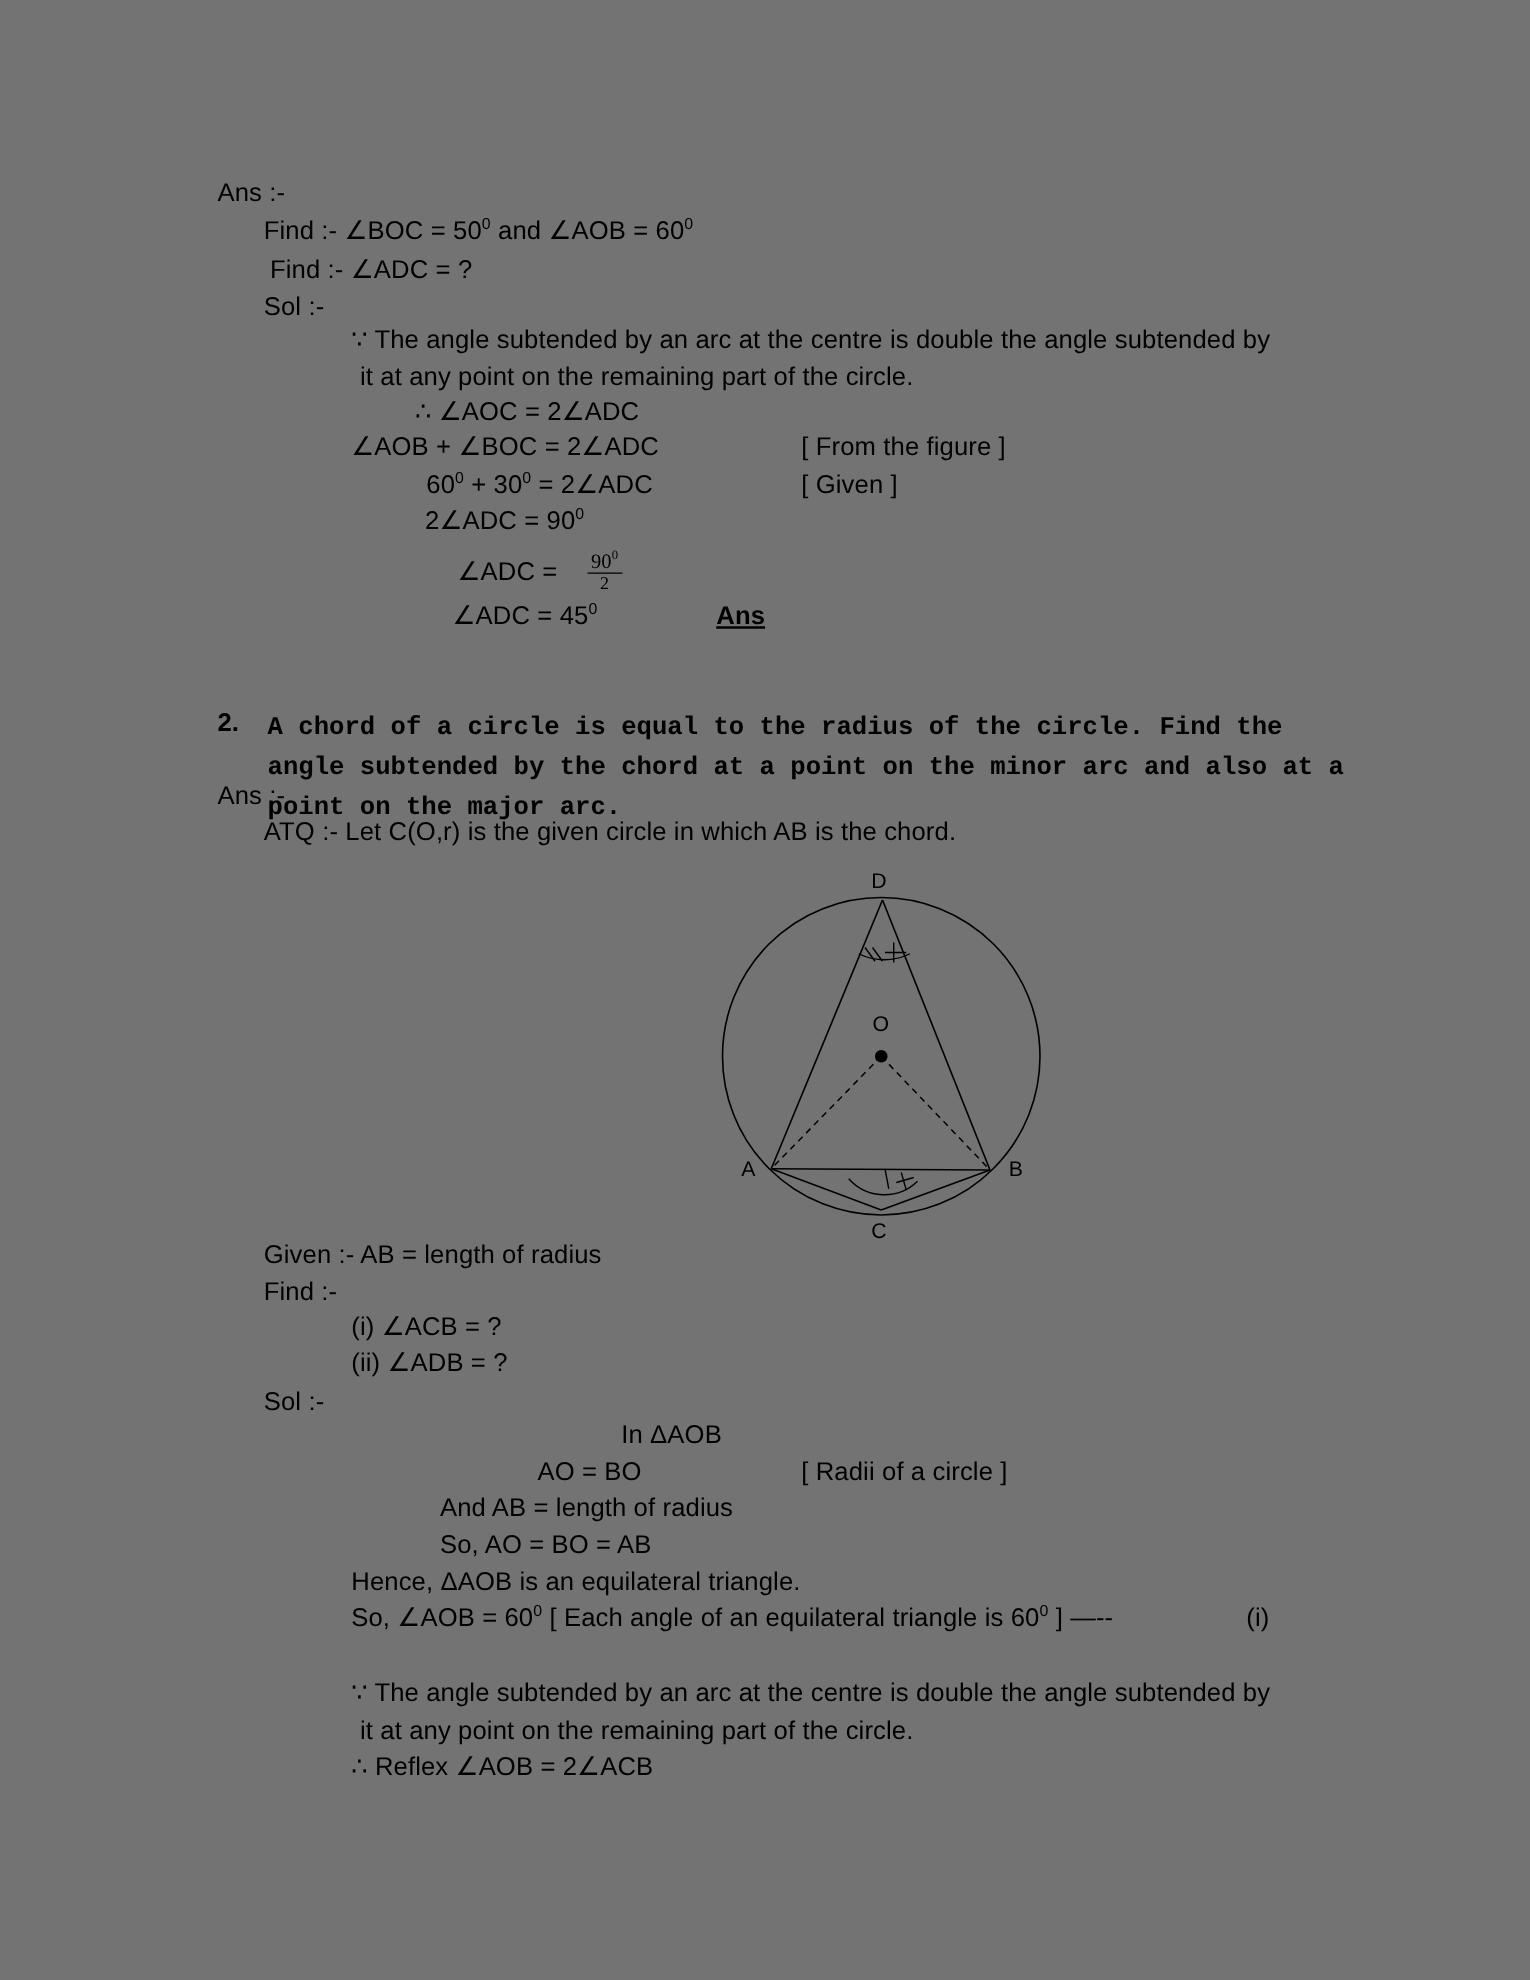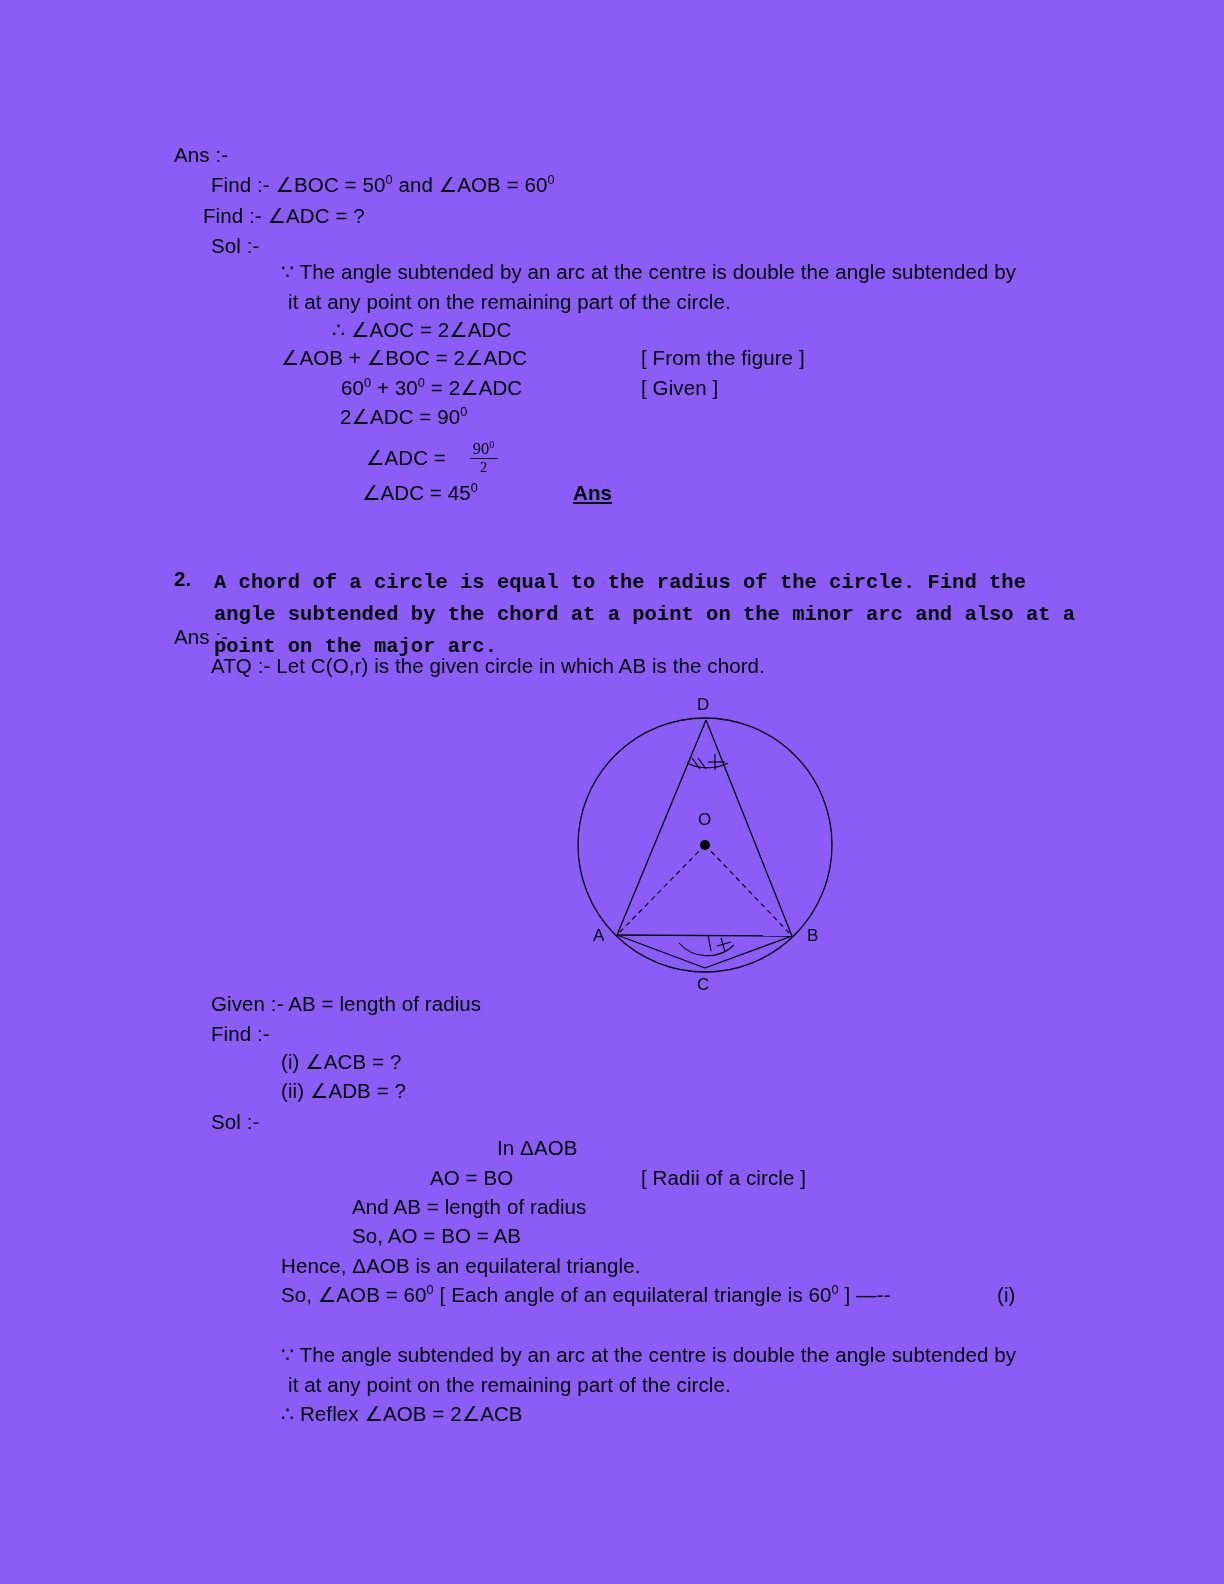--- a/index.html
+++ b/index.html
@@ -12,21 +12,21 @@
     height: 1584px;
     font-family: "Liberation Sans", sans-serif;
     color: #000000;
     position: relative;
     overflow: hidden;
   }
   .page {
     position: relative;
     width: 1224px;
     height: 1584px;
-    background: #8b5cf6;
+    background: #737373;
   }
   .ln {
     position: absolute;
     white-space: nowrap;
     font-size: 20.5px;
     line-height: 1;
     letter-spacing: 0.1px;
   }
   .bold { font-weight: bold; }
   .u { text-decoration: underline; }
@@ -82,21 +82,21 @@
 <body>
 
 <div class="page">
 
   <div class="ln" style="left:174px; top:145px;">Ans :-</div>
 
   <div class="ln" style="left:211px; top:175px;">
     <span>Find :-</span><span> </span><span>∠BOC = 50</span><sup>0</sup><span> and ∠AOB = 60</span><sup>0</sup>
   </div>
 
-  <div class="ln" style="left:203px; top:206px;text-align:right;">Find :- ∠ADC = ?</div>
+  <div class="ln" style="left:216px; top:206px;text-align:right;">Find :- ∠ADC = ?</div>
 
   <div class="ln" style="left:211px; top:236px;">Sol :-</div>
 
   <div class="ln" style="left:281px; top:262px;">∵ The angle subtended by an arc at the centre is double the angle subtended by</div>
   <div class="ln" style="left:288px; top:292px;">it at any point on the remaining part of the circle.</div>
 
   <div class="ln" style="left:332px; top:320px;">∴ ∠AOC = 2∠ADC</div>
 
   <div class="ln" style="left:281px; top:348px;">∠AOB + ∠BOC = 2∠ADC</div>
   <div class="ln" style="left:641px; top:348px;">[ From the figure ]</div>

